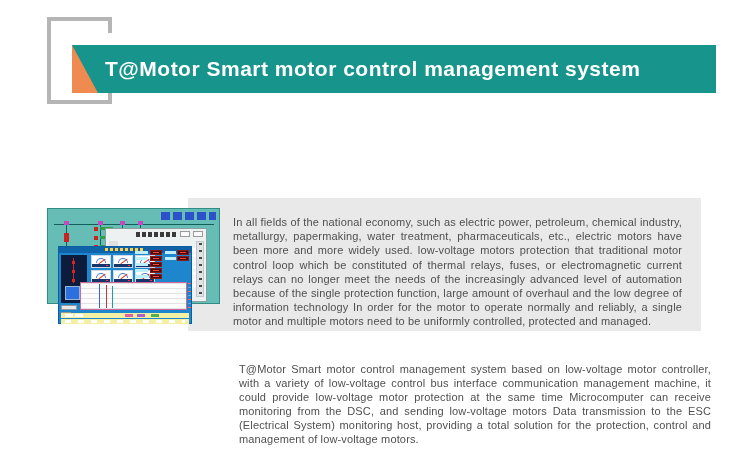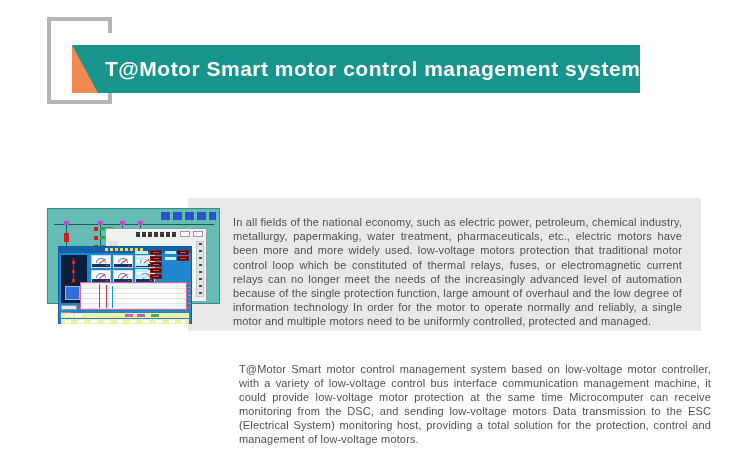--- a/index.html
+++ b/index.html
@@ -6,21 +6,21 @@
   .page{position:relative;width:743px;height:451px;background:#fff;overflow:hidden;
         font-family:"Liberation Sans",sans-serif;}
 
   
   .bracket{position:absolute;left:47px;top:17px;width:57px;height:79px;
            border:4px solid var(--bracket-gray,#b5b5b5);border-right:none;z-index:0;}
   .bracket .stub{position:absolute;right:-4px;width:4px;height:16px;background:var(--bracket-gray,#b5b5b5);}
   .bracket .stub.top{top:-4px;}
   .bracket .stub.bottom{bottom:-4px;}
 
-  .banner{position:absolute;left:72px;top:45px;width:568px;height:48px;
+  .banner{position:absolute;left:72px;top:45px;width:644px;height:48px;
           background:var(--banner-teal,#17948b);z-index:3;}
   .banner .tri{position:absolute;left:0;top:0;width:26px;height:48px;
                background:var(--accent-orange,#ef8a50);
                clip-path:polygon(0 0,0 100%,100% 100%);}
   .banner h1{margin:0;padding:0 0 0 33px;line-height:48px;font-size:21px;font-weight:bold;
              color:#fff;letter-spacing:.5px;white-space:nowrap;}
 
   
   .para-box{position:absolute;left:188px;top:198px;width:513px;height:133px;
             background:var(--paragraph-box,#e9e9e9);z-index:1;box-sizing:border-box;

